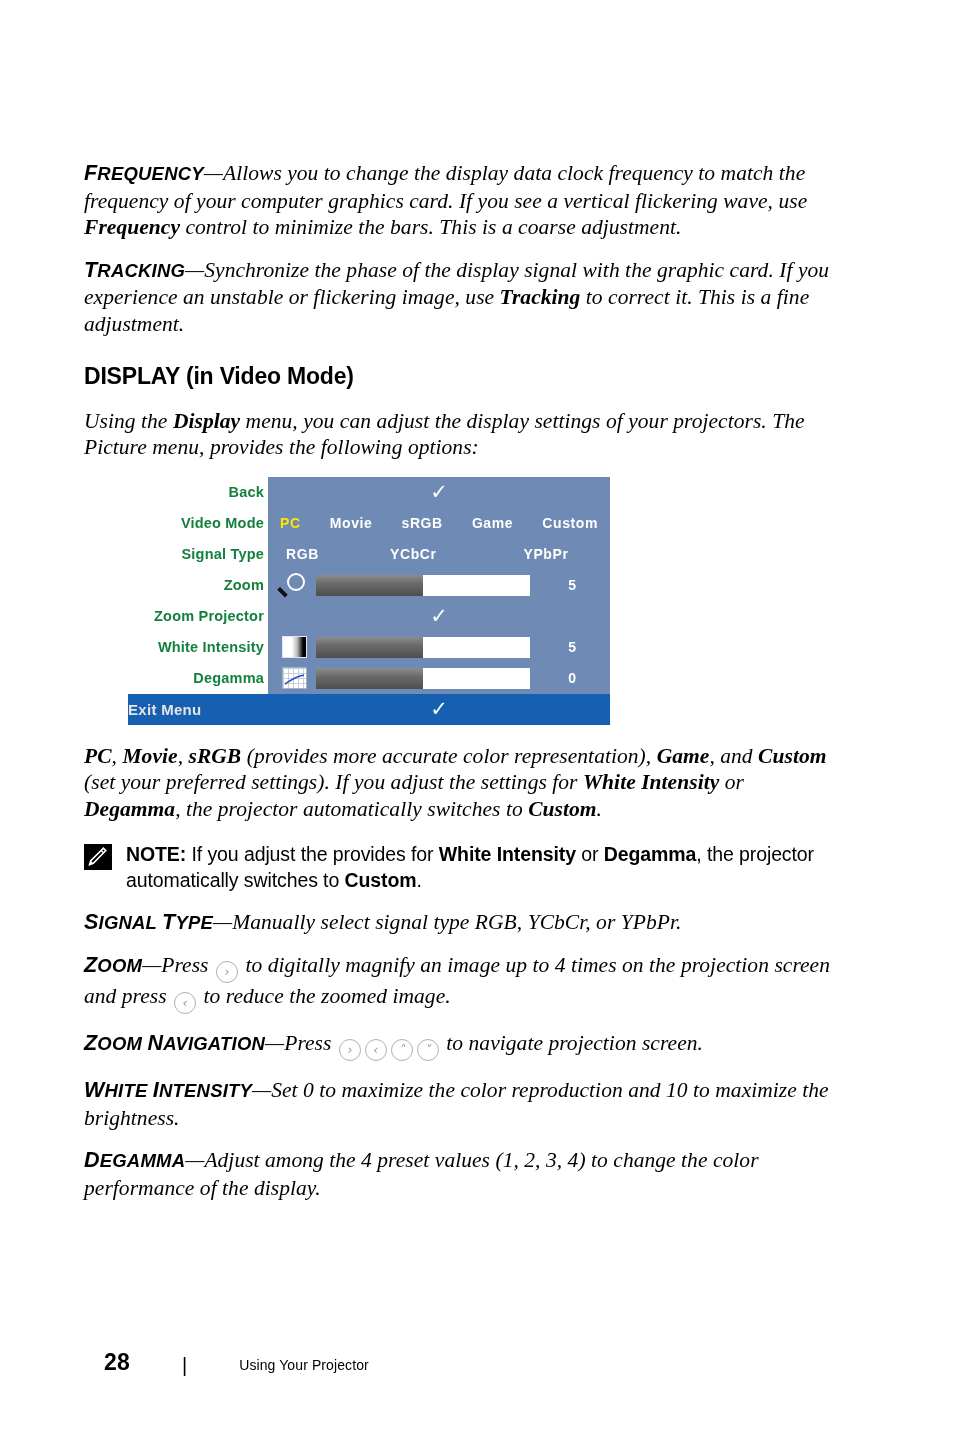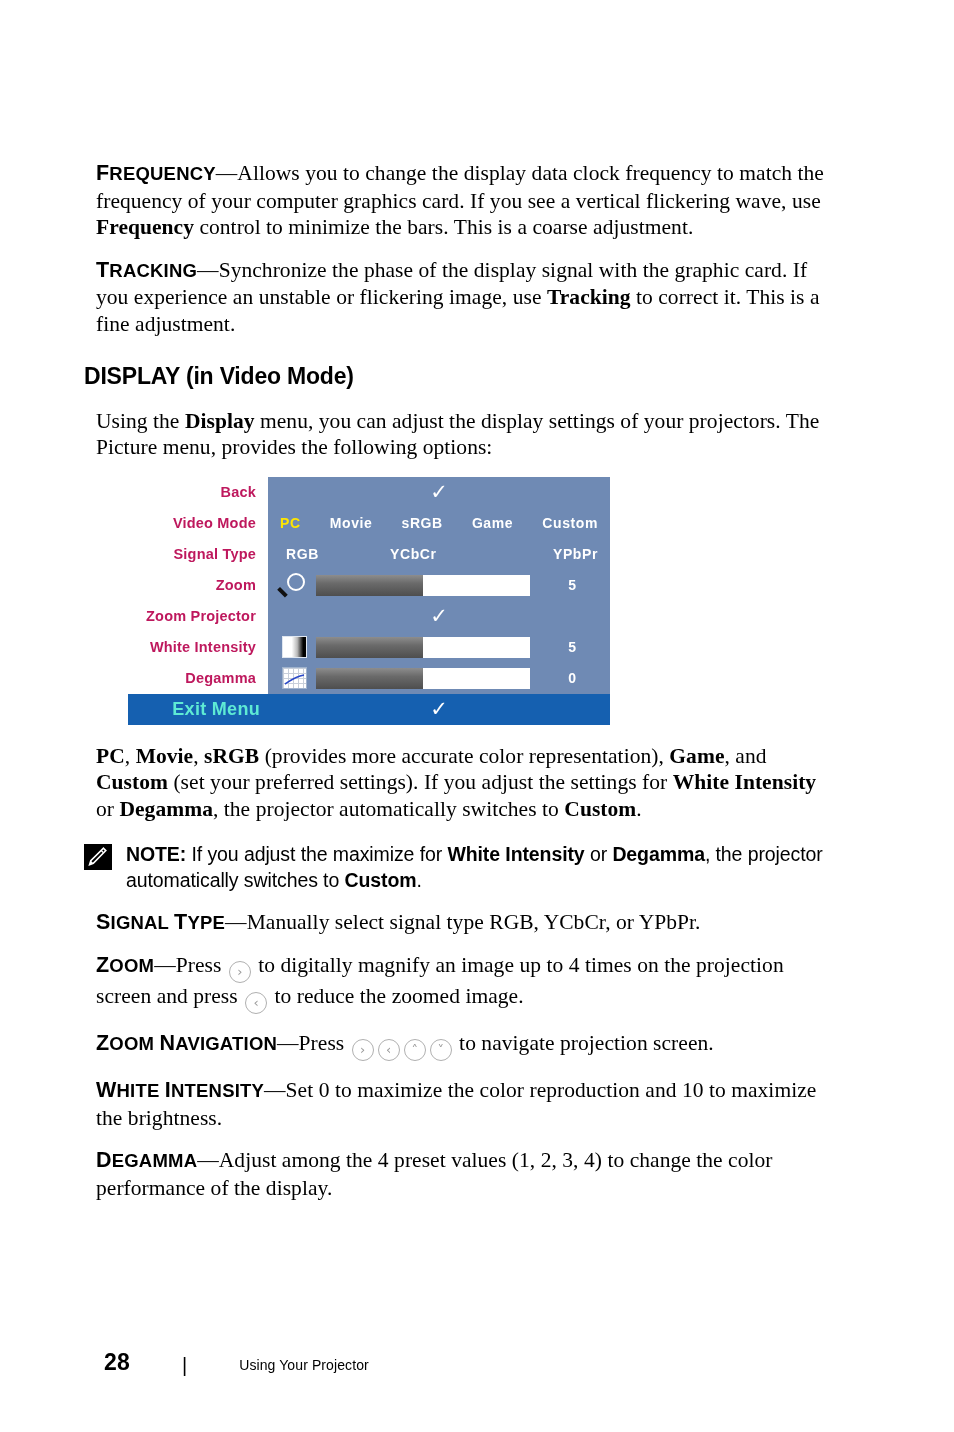--- a/index.html
+++ b/index.html
@@ -28,23 +28,24 @@
     left: 84px;
     top: 160px;
     width: 752px;
   }
 
   
   p.body {
     font-family: "Liberation Serif", serif;
     font-size: 21.5px;
     line-height: 26.6px;
-    margin: 0 0 16px 12px;
+    margin: 0 0 16px 0;
     text-align: left;
     letter-spacing: 0.05px;
+    font-style: italic;
   }
 
   
   .term {
     font-family: "Liberation Sans", sans-serif;
     font-weight: bold;
     font-size: 18.5px;
     letter-spacing: 0.2px;
   }
   .term .cap {
@@ -79,22 +80,22 @@
   }
   .osd-labels {
     width: 140px;
     background: #ffffff;
     padding: 0;
   }
   .osd-label {
     height: 31px;
     line-height: 31px;
     text-align: right;
-    padding-right: 12px;
-    color: #be185d;
+    padding-right: 4px;
+    color: #15803d;
     font-weight: bold;
     font-size: 14.5px;
     letter-spacing: 0.2px;
     white-space: nowrap;
   }
   .osd-panel {
     width: 342px;
     background: #6f8ab4;
     position: relative;
   }
@@ -131,21 +132,21 @@
     padding: 0 12px;
     box-sizing: border-box;
     font-size: 14px;
     font-weight: bold;
     color: #ffffff;
     letter-spacing: 0.6px;
   }
   .opts3 > span { flex: 1; }
   .opts3 > span:nth-child(1) { text-align: left; padding-left: 6px; }
   .opts3 > span:nth-child(2) { }
-  .opts3 > span:nth-child(3) { text-align: right; }
+  .opts3 > span:nth-child(3) { text-align: center; }
 
   .slider-row { padding: 0 10px; box-sizing: border-box; }
   .ico {
     width: 32px;
     height: 26px;
     flex: 0 0 32px;
     margin-right: 6px;
     position: relative;
   }
   .bar {
@@ -220,26 +221,26 @@
   .osd-exit {
     width: 482px;
     height: 31px;
     background: #1560b0;
     display: flex;
     align-items: center;
     position: relative;
   }
   .osd-exit-label {
     width: 140px;
-    text-align: right;
+    text-align: left;
     padding-right: 8px;
     box-sizing: border-box;
-    color: #5eead4;
-    font-weight: bold;
-    font-size: 18px;
+    color: #e5e5e5;
+    font-weight: bold;
+    font-size: 15px;
     letter-spacing: 0.3px;
   }
   .osd-exit-check {
     width: 342px;
     text-align: center;
     color: #ffffff;
     font-size: 21px;
     font-weight: bold;
     line-height: 1;
     font-family: "DejaVu Sans", sans-serif;
@@ -418,21 +419,21 @@
     <p class="body"><b class="sb">PC</b><span>, </span><b class="sb">Movie</b><span>, </span><b class="sb">sRGB</b><span> (provides more accurate color representation), </span><b class="sb">Game</b><span>, and </span><b class="sb">Custom</b><span> (set your preferred settings). If you adjust the settings for </span><b class="sb">White Intensity</b><span> or </span><b class="sb">Degamma</b><span>, the projector automatically switches to </span><b class="sb">Custom</b><span>.</span></p>
 
     <div class="note">
       <div class="note-icon">
         <svg width="26" height="26" viewBox="0 0 26 26">
           <path d="M19.5,4.2 L21.8,6.6 L9.3,19.3 L5.6,20.6 L6.8,16.8 Z" fill="none" stroke="#ffffff" stroke-width="1.6"></path>
           <path d="M6.8,16.8 L9.3,19.3 L5.6,20.6 Z" fill="#ffffff"></path>
           <path d="M17.2,6.5 L19.6,8.9" stroke="#ffffff" stroke-width="1.3"></path>
         </svg>
       </div>
-      <div class="note-text"><b>NOTE:</b><span> If you adjust the maximize for </span><b>White Intensity</b><span> or </span><b>Degamma</b><span>, the projector automatically switches to </span><b>Custom</b><span>.</span></div>
+      <div class="note-text"><b>NOTE:</b><span> If you adjust the provides for </span><b>White Intensity</b><span> or </span><b>Degamma</b><span>, the projector automatically switches to </span><b>Custom</b><span>.</span></div>
     </div>
 
     <p class="body"><span class="term"><span class="cap">S</span><span>IGNAL </span><span class="cap">T</span><span>YPE</span></span><span>—Manually select signal type RGB, YCbCr, or YPbPr.</span></p>
 
     <p class="body"><span class="term"><span class="cap">Z</span><span>OOM</span></span><span>—Press </span><span class="btn">›</span><span> to digitally magnify an image up to 4 times on the projection screen and press </span><span class="btn">‹</span><span> to reduce the zoomed image.</span></p>
 
     <p class="body"><span class="term"><span class="cap">Z</span><span>OOM </span><span class="cap">N</span><span>AVIGATION</span></span><span>—Press </span><span class="btn">›</span><span class="btn">‹</span><span class="btn">˄</span><span class="btn">˅</span><span> to navigate projection screen.</span></p>
 
     <p class="body"><span class="term"><span class="cap">W</span><span>HITE </span><span class="cap">I</span><span>NTENSITY</span></span><span>—Set 0 to maximize the color reproduction and 10 to maximize the brightness.</span></p>
 

